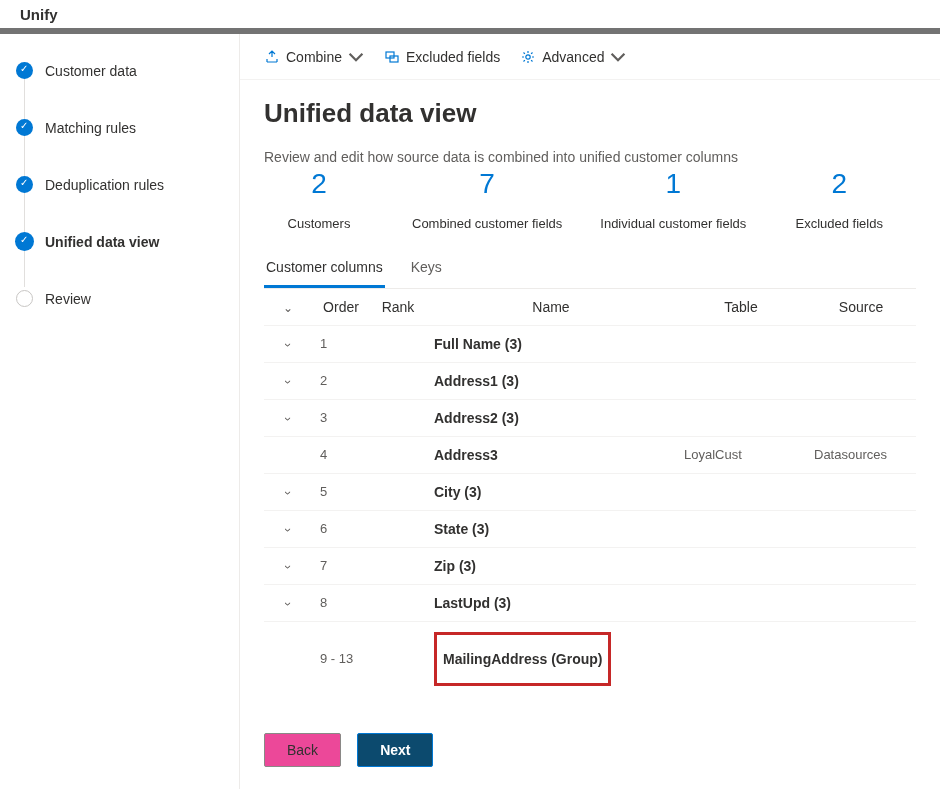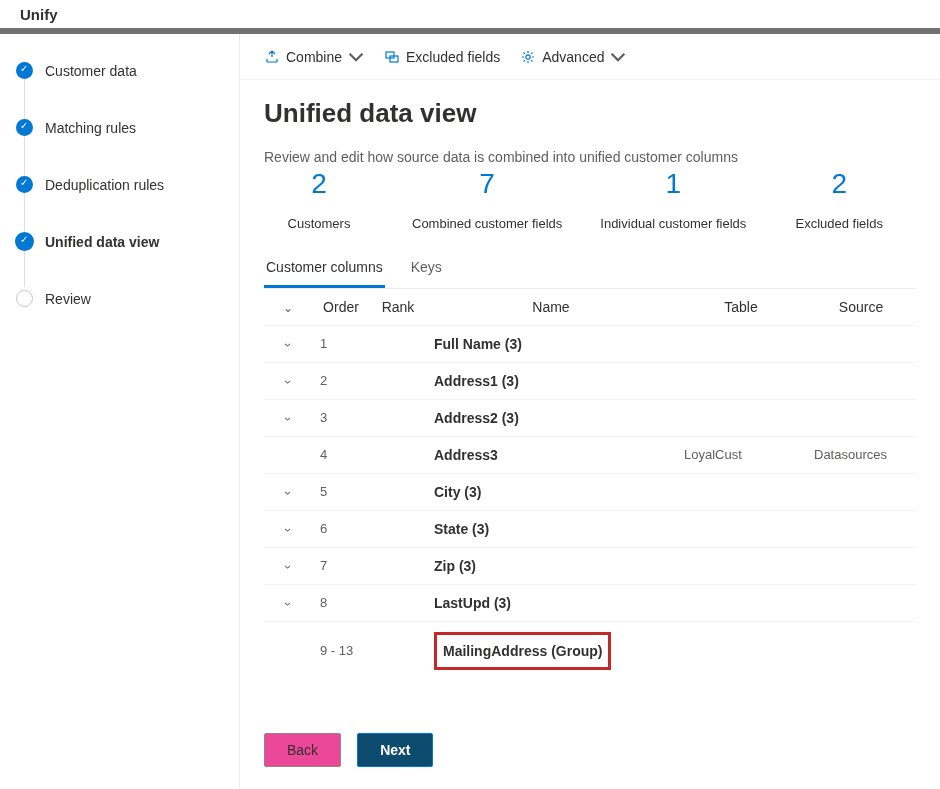--- a/index.html
+++ b/index.html
@@ -44,21 +44,21 @@
   td.sub { color: #605e5c; font-size: 13px; }
   .expand-col { width: 40px; text-align: center; }
   .expand-ic { display:inline-block; transform: rotate(90deg); color: #605e5c; font-size: 12px; }
   .expand-ic-down { display:inline-block; color: #605e5c; font-size: 12px; }
   .col-exp { width: 48px; }
   .col-order { width: 58px; }
   .col-rank { width: 56px; }
   .col-name { }
   .col-table { width: 130px; }
   .col-source { width: 110px; }
-  .redbox { border: 3px solid #c62828; display: inline-block; padding: 8px 6px; }
+  .redbox { border: 3px solid #c62828; display: inline-block; padding: 16px 6px; }
   .footer { padding: 14px 24px 22px 24px; display: flex; gap: 16px; }
   .btn { height: 34px; padding: 0 22px; font-size: 14px; border-radius: 2px; cursor: pointer; }
   .btn-secondary { background: #ec4899; border: 1px solid #8a8886; color: #323130; }
   .btn-primary { background: #0c4a6e; border: 1px solid #0078d4; color: #fff; font-weight: 600; }
 </style>
 </head>
 <body>
 
 <div class="app">
   <div class="topbar">

